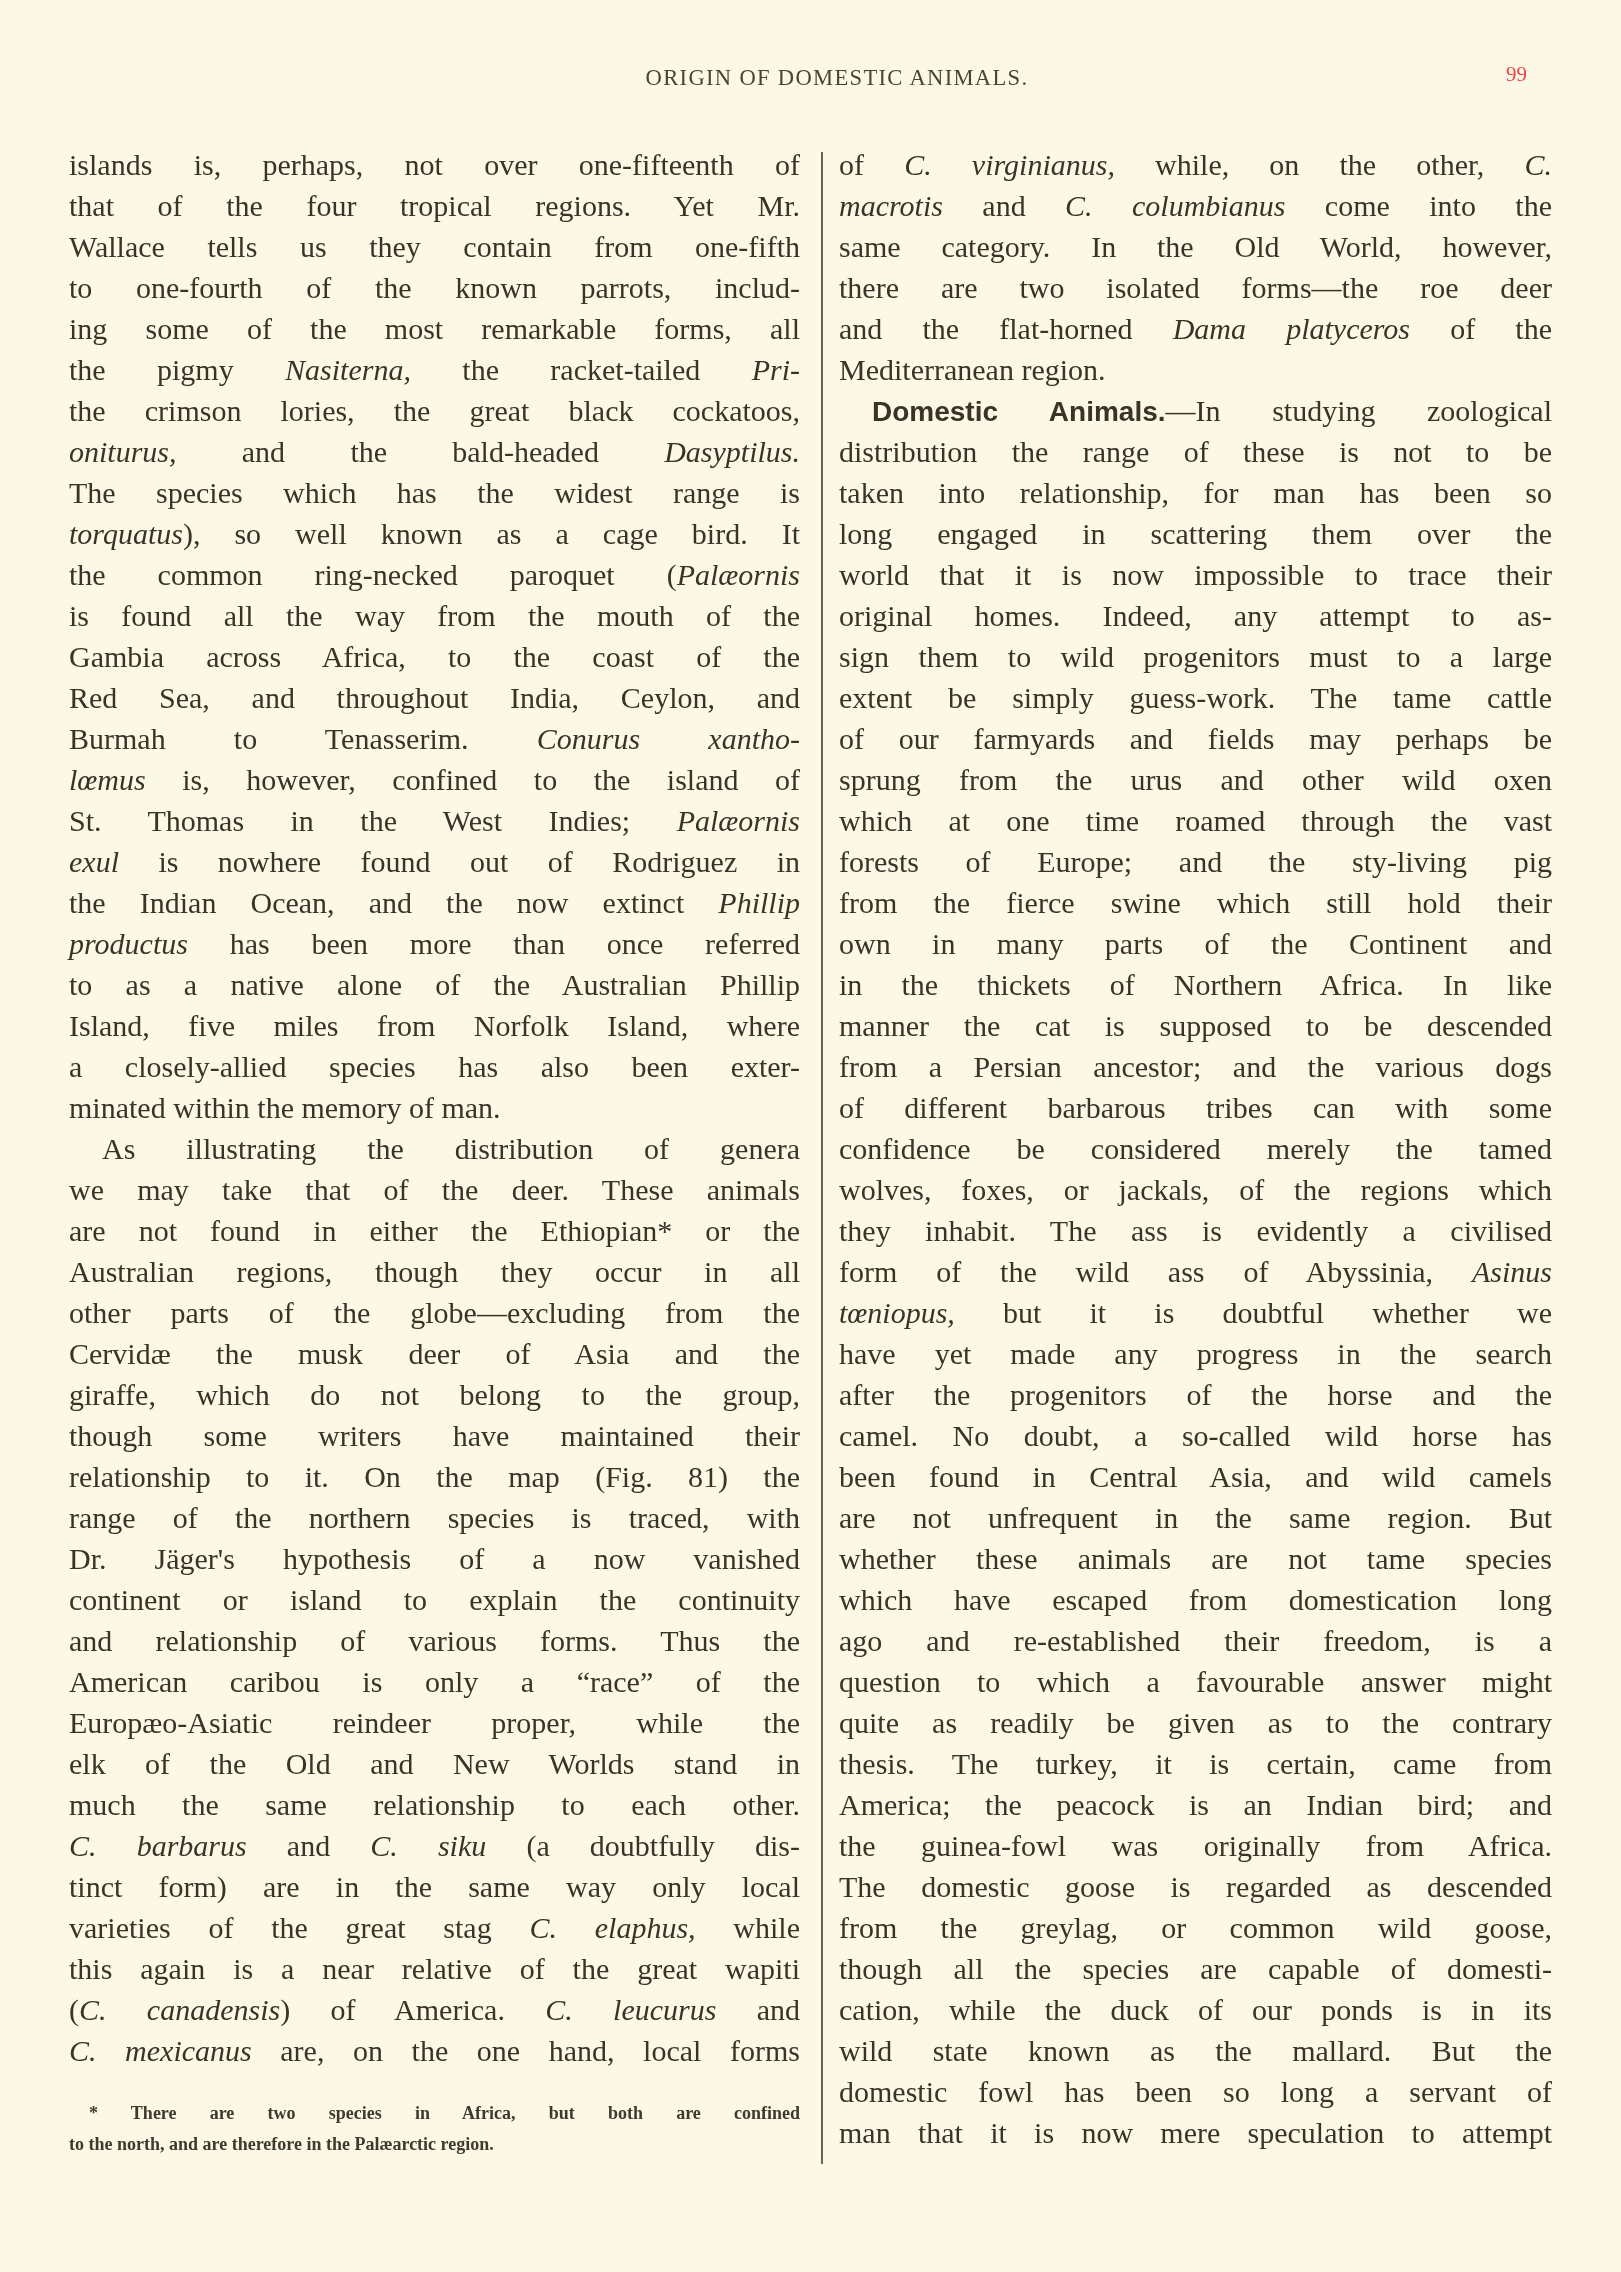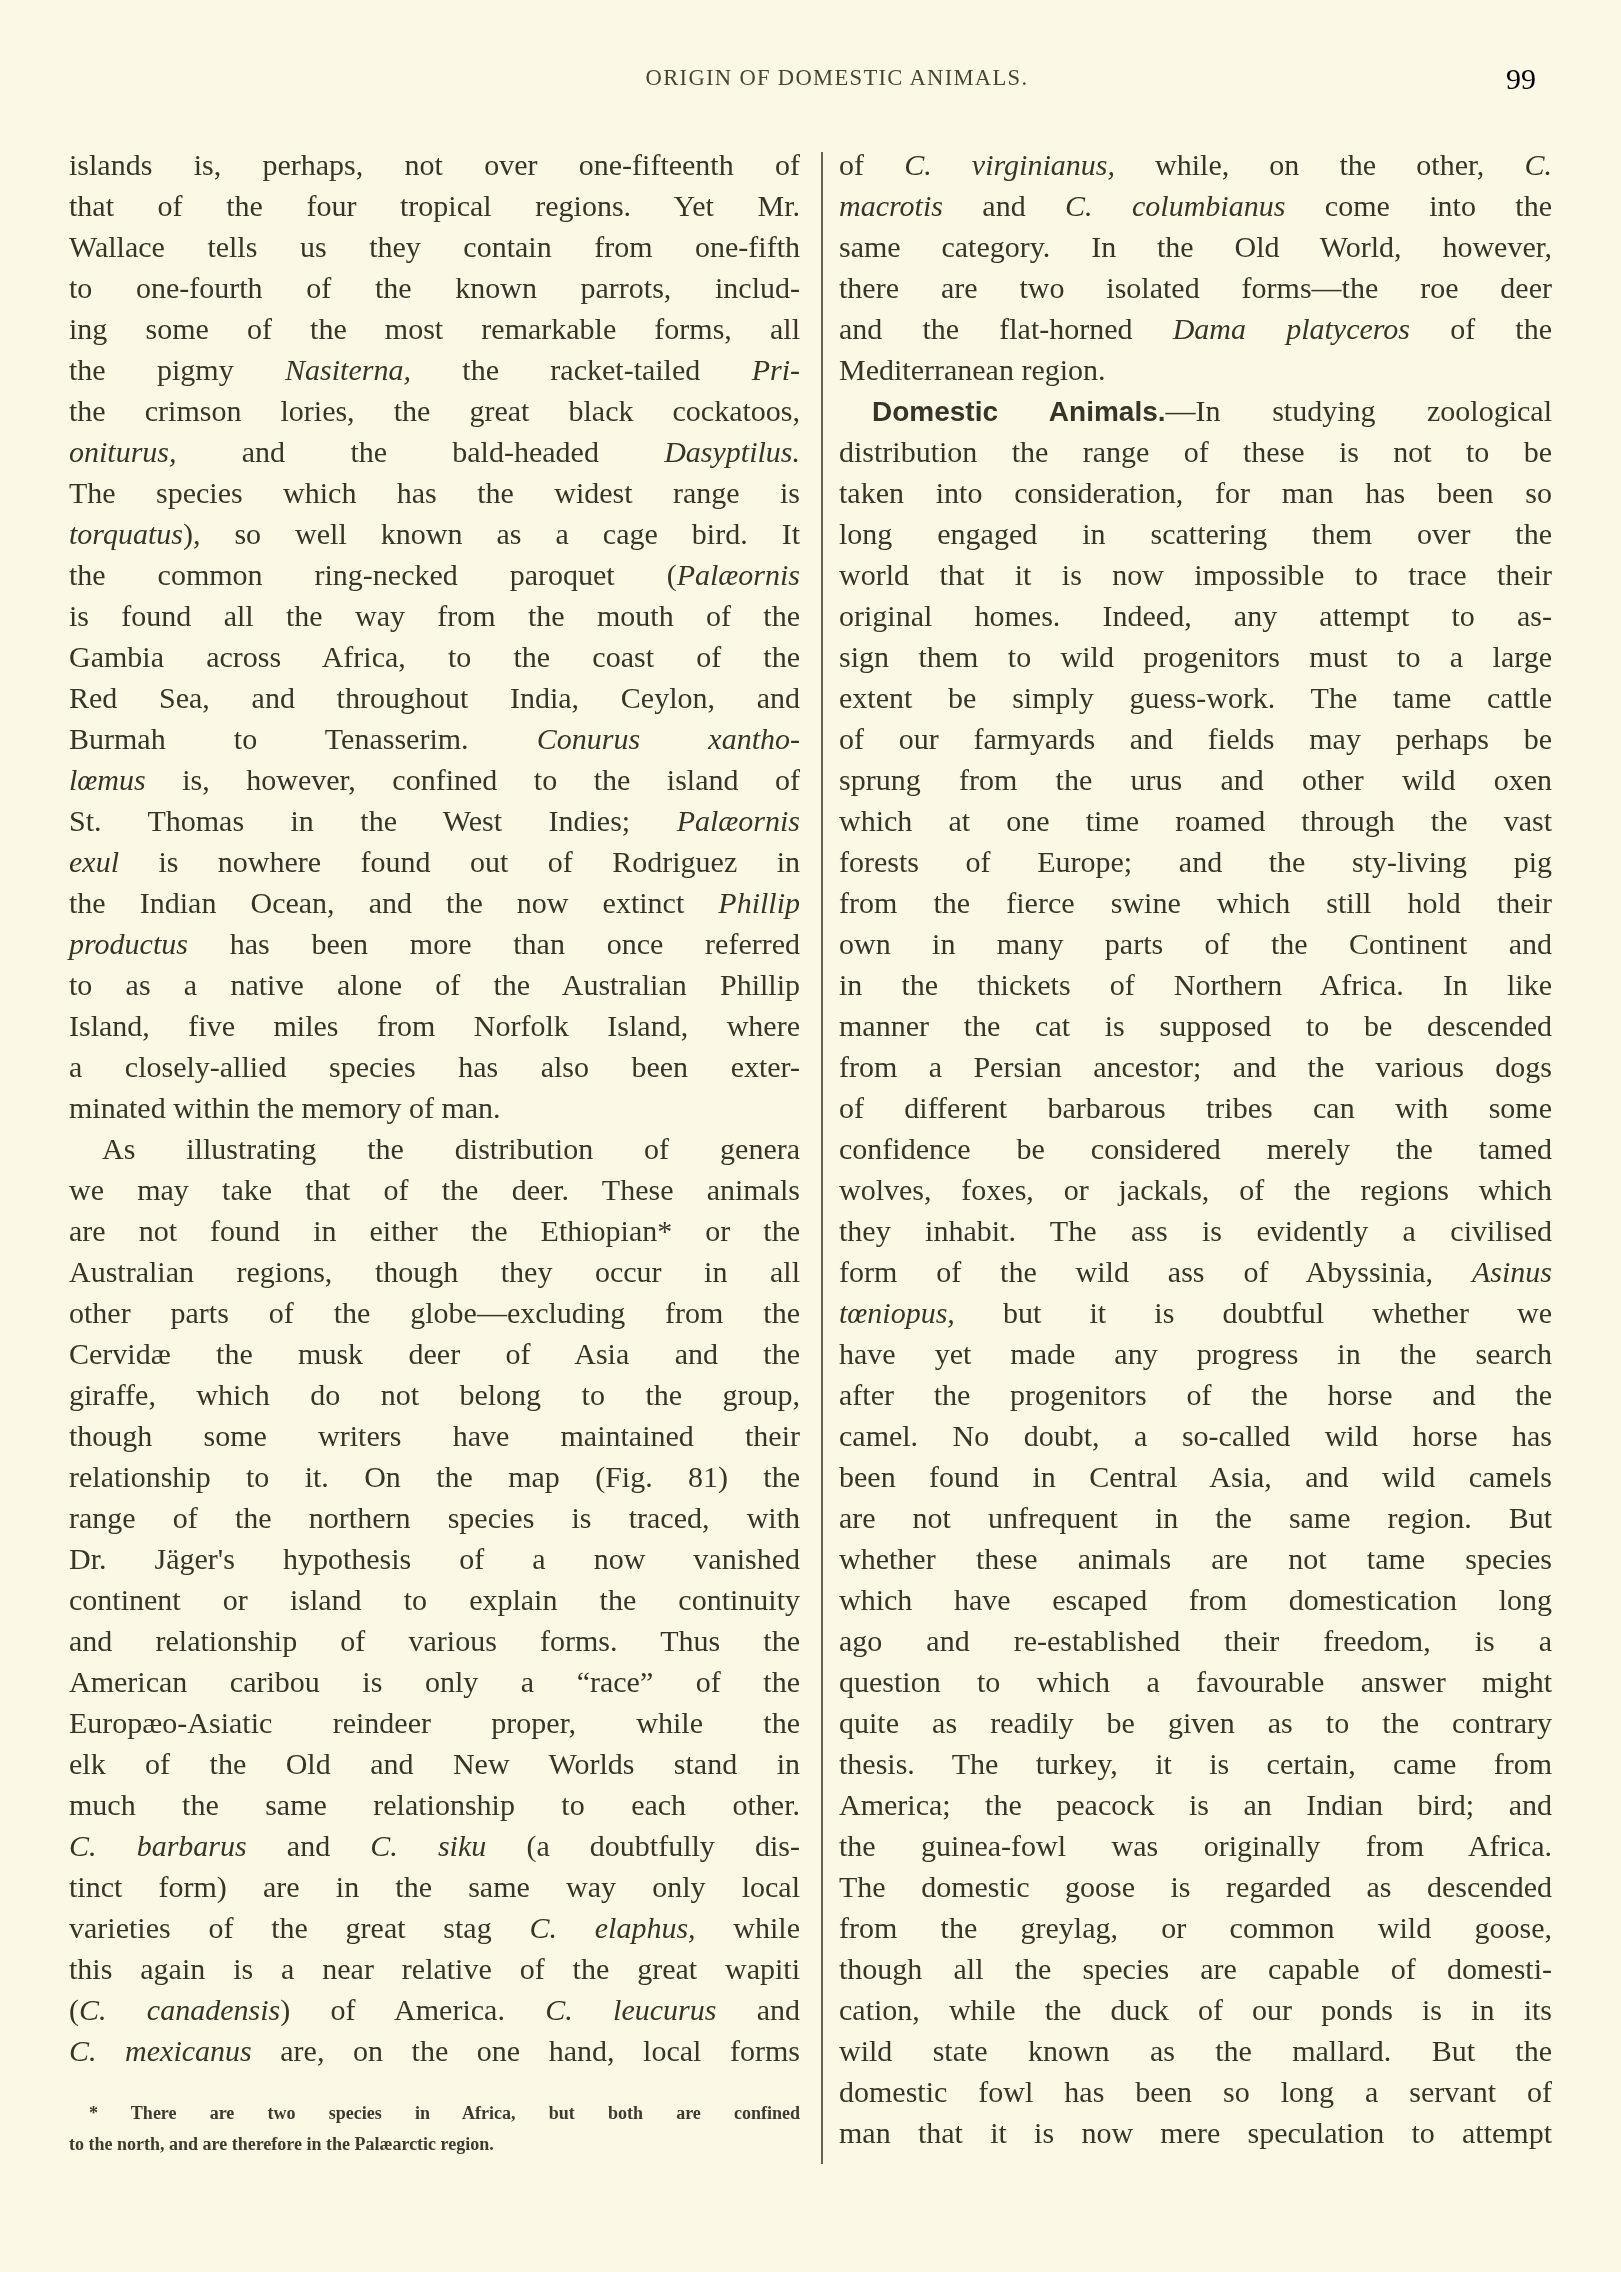--- a/index.html
+++ b/index.html
@@ -11,21 +11,21 @@
     font-family: "Liberation Serif", "DejaVu Serif", serif;
   }
   .running-head {
     position: absolute; top: 65px; left: 0; width: 1606px; height: 33px;
   }
   .running-title {
     position: absolute; left: 544px; top: 0; width: 586px; text-align: center;
     font-size: 22.6px; letter-spacing: 1.3px; color: #4a4436;
   }
   .page-number {
-    position: absolute; left: 1506px; top: -3.3px; font-size: 30px; color: #000000;
+    position: absolute; left: 1506px; top: -3.3px; font-size: 21px; color: #ef4444;
   }
   .column {
     position: absolute; top: 144px;
     font-size: 30px; line-height: 41px;
   }
   .col-left { left: 69px; width: 731px; }
   .col-right { left: 839px; width: 713px; }
   .line {
     display: block; height: 41px; white-space: nowrap;
     text-align: justify; text-align-last: justify;
@@ -106,21 +106,21 @@
 <div class="rule"></div>
 <div class="column col-right" id="col-right">
     <span class="line">of <i>C. virginianus,</i> while, on the other, <i>C.</i></span>
     <span class="line"><i>macrotis</i> and <i>C. columbianus</i> come into the</span>
     <span class="line">same category.  In the Old World, however,</span>
     <span class="line">there are two isolated forms—the roe deer</span>
     <span class="line">and the flat-horned <i>Dama platyceros</i> of the</span>
     <span class="line last">Mediterranean region.</span>
     <span class="line indent"><b>Domestic Animals.</b>—In studying zoological</span>
     <span class="line">distribution the range of these is not to be</span>
-    <span class="line">taken into consideration, for man has been so</span>
+    <span class="line">taken into relationship, for man has been so</span>
     <span class="line">long engaged in scattering them over the</span>
     <span class="line">world that it is now impossible to trace their</span>
     <span class="line">original homes.  Indeed, any attempt to as-</span>
     <span class="line">sign them to wild progenitors must to a large</span>
     <span class="line">extent be simply guess-work.  The tame cattle</span>
     <span class="line">of our farmyards and fields may perhaps be</span>
     <span class="line">sprung from the urus and other wild oxen</span>
     <span class="line">which at one time roamed through the vast</span>
     <span class="line">forests of Europe; and the sty-living pig</span>
     <span class="line">from the fierce swine which still hold their</span>

